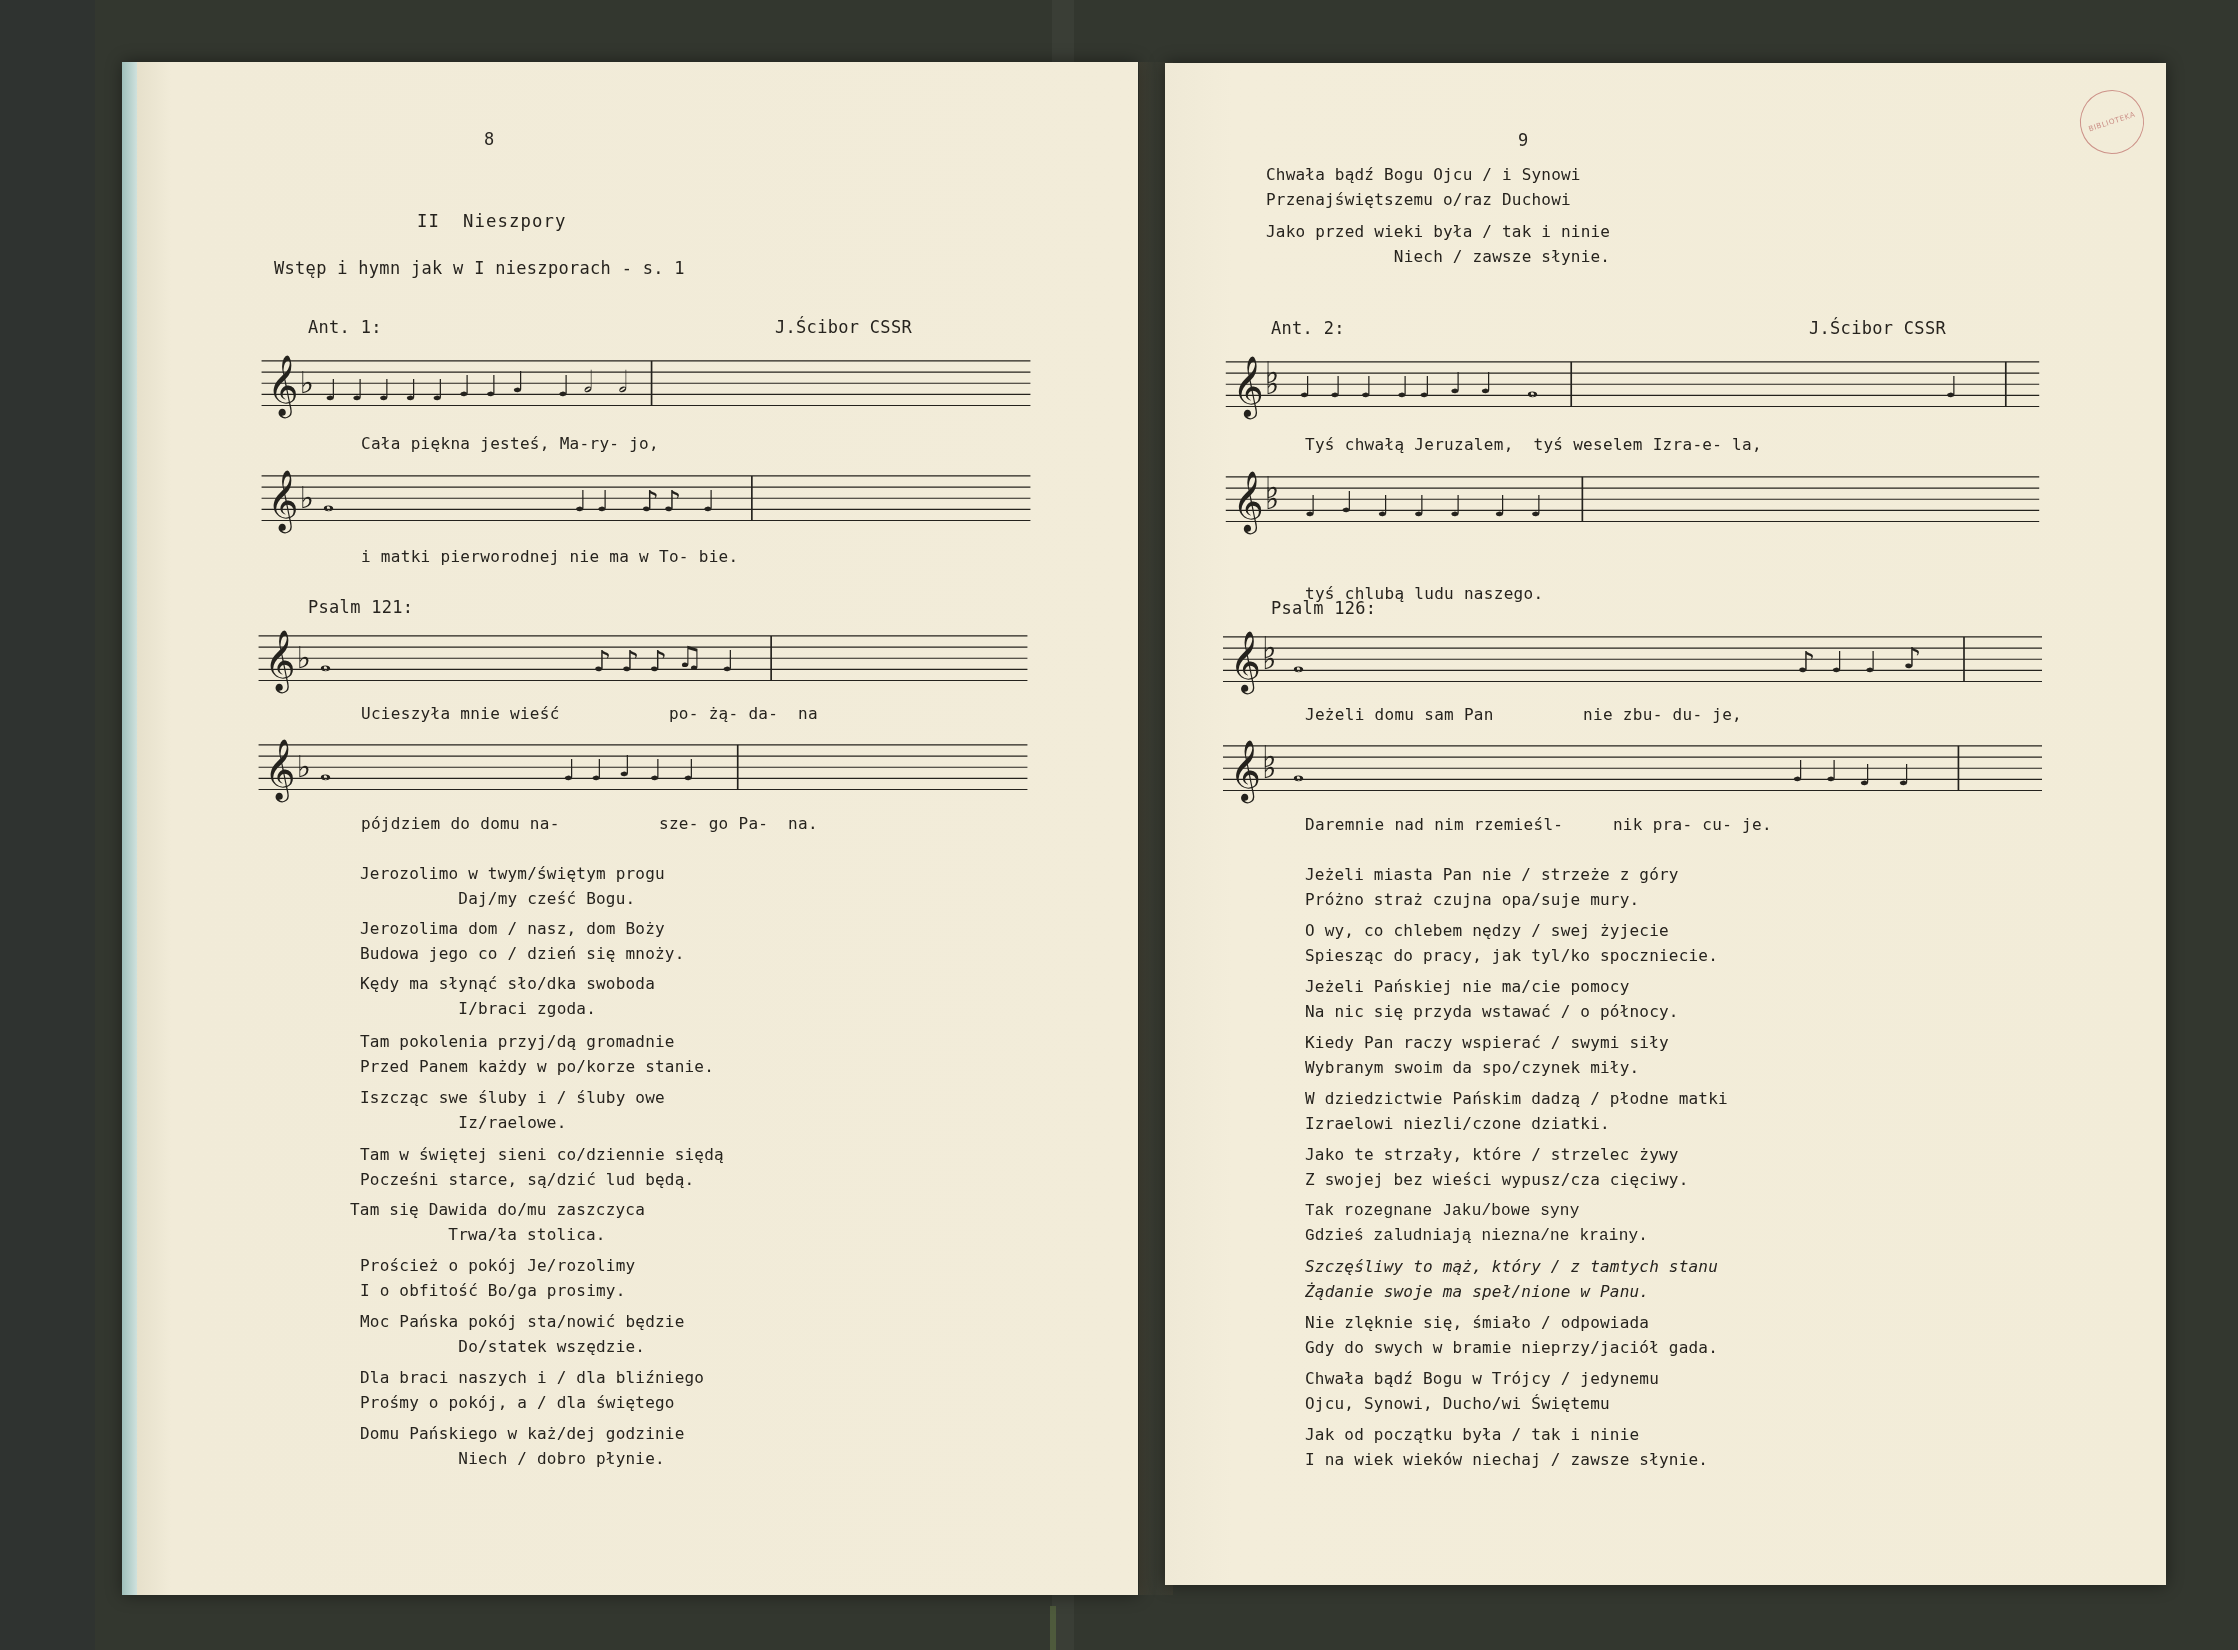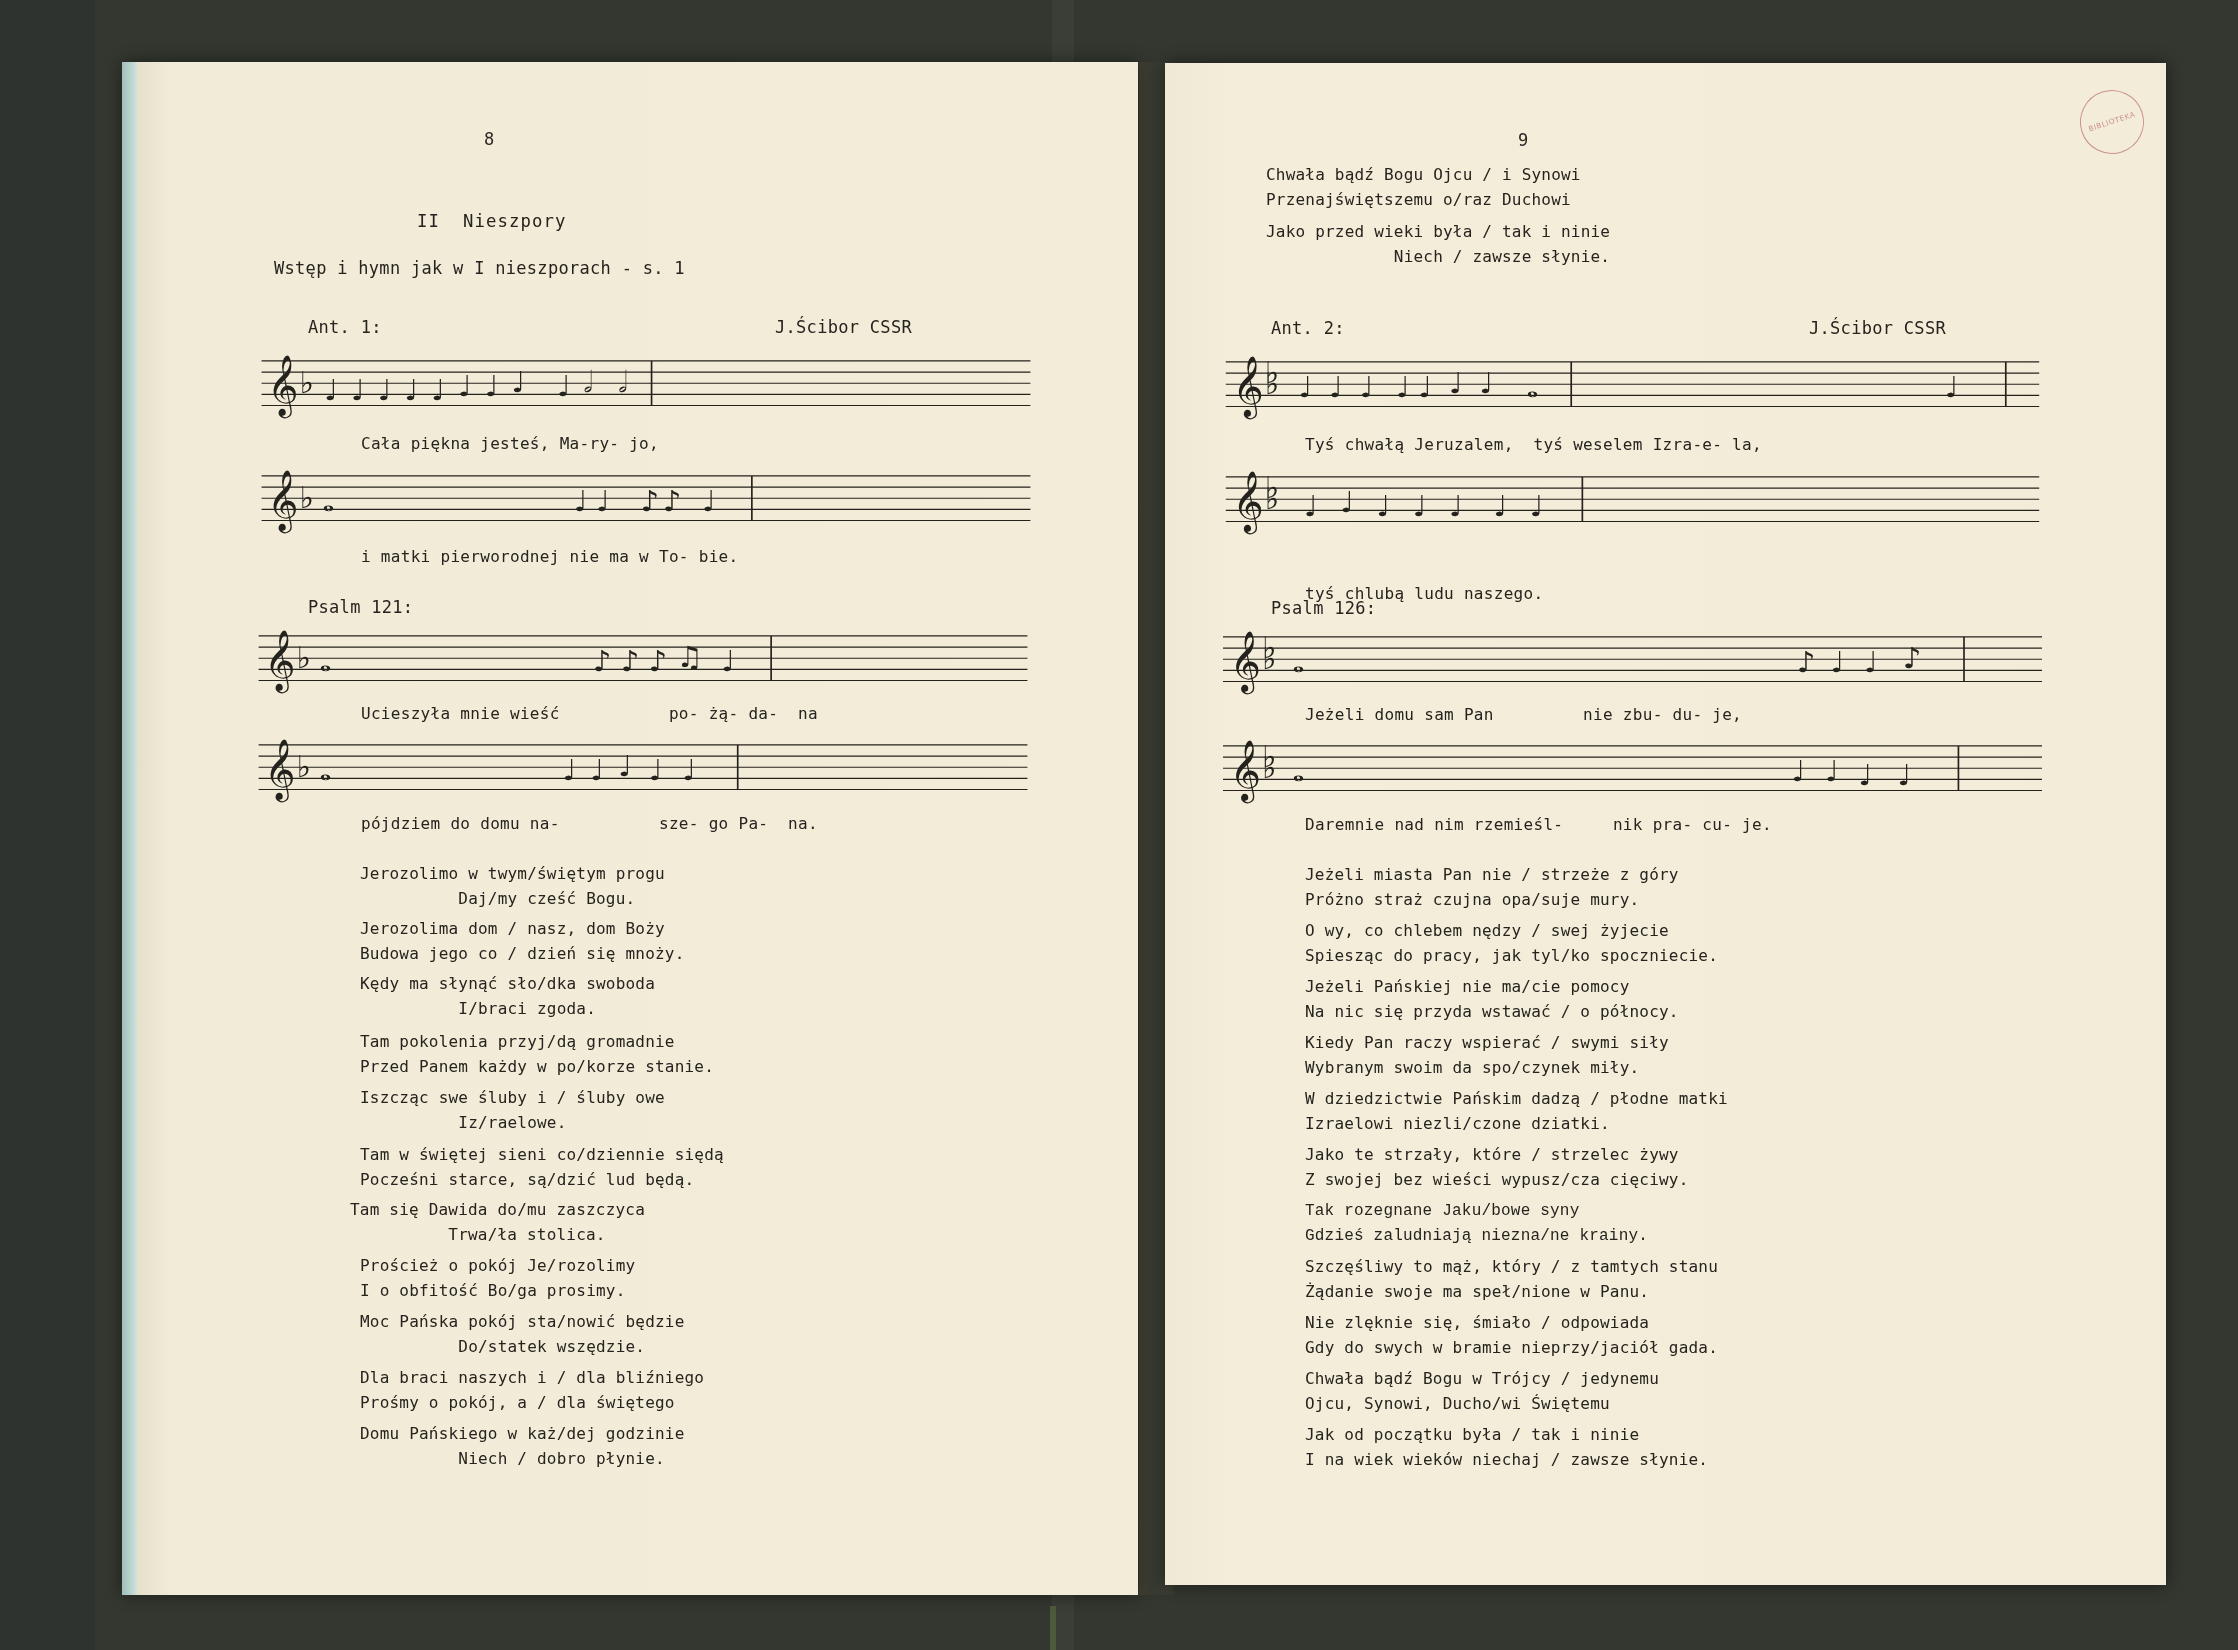--- a/index.html
+++ b/index.html
@@ -441,21 +441,21 @@
       <div class="stanza" style="left:140px; top:968px;">Kiedy Pan raczy wspierać / swymi siły
 Wybranym swoim da spo/czynek miły.</div>
       <div class="stanza" style="left:140px; top:912px;">Jeżeli Pańskiej nie ma/cie pomocy
 Na nic się przyda wstawać / o północy.</div>
       <div class="stanza" style="left:140px; top:1024px;">W dziedzictwie Pańskim dadzą / płodne matki
 Izraelowi niezli/czone dziatki.</div>
       <div class="stanza" style="left:140px; top:1080px;">Jako te strzały, które / strzelec żywy
 Z swojej bez wieści wypusz/cza cięciwy.</div>
       <div class="stanza" style="left:140px; top:1136px;font-family:Liberation Mono, monospace;">Tak rozegnane Jaku/bowe syny
 Gdzieś zaludniają niezna/ne krainy.</div>
-      <div class="stanza" style="left:140px; top:1192px;">Szczęśliwy to mąż, który / z tamtych stanu
+      <div class="stanza" style="left:140px; top:1192px;font-style:italic;">Szczęśliwy to mąż, który / z tamtych stanu
 Żądanie swoje ma speł/nione w Panu.</div>
       <div class="stanza" style="left:140px; top:1248px;">Nie zlęknie się, śmiało / odpowiada
 Gdy do swych w bramie nieprzy/jaciół gada.</div>
       <div class="stanza" style="left:140px; top:1304px;">Chwała bądź Bogu w Trójcy / jedynemu
 Ojcu, Synowi, Ducho/wi Świętemu</div>
       <div class="stanza" style="left:140px; top:1360px;">Jak od początku była / tak i ninie
 I na wiek wieków niechaj / zawsze słynie.</div>
 
     </div>
   </div>

